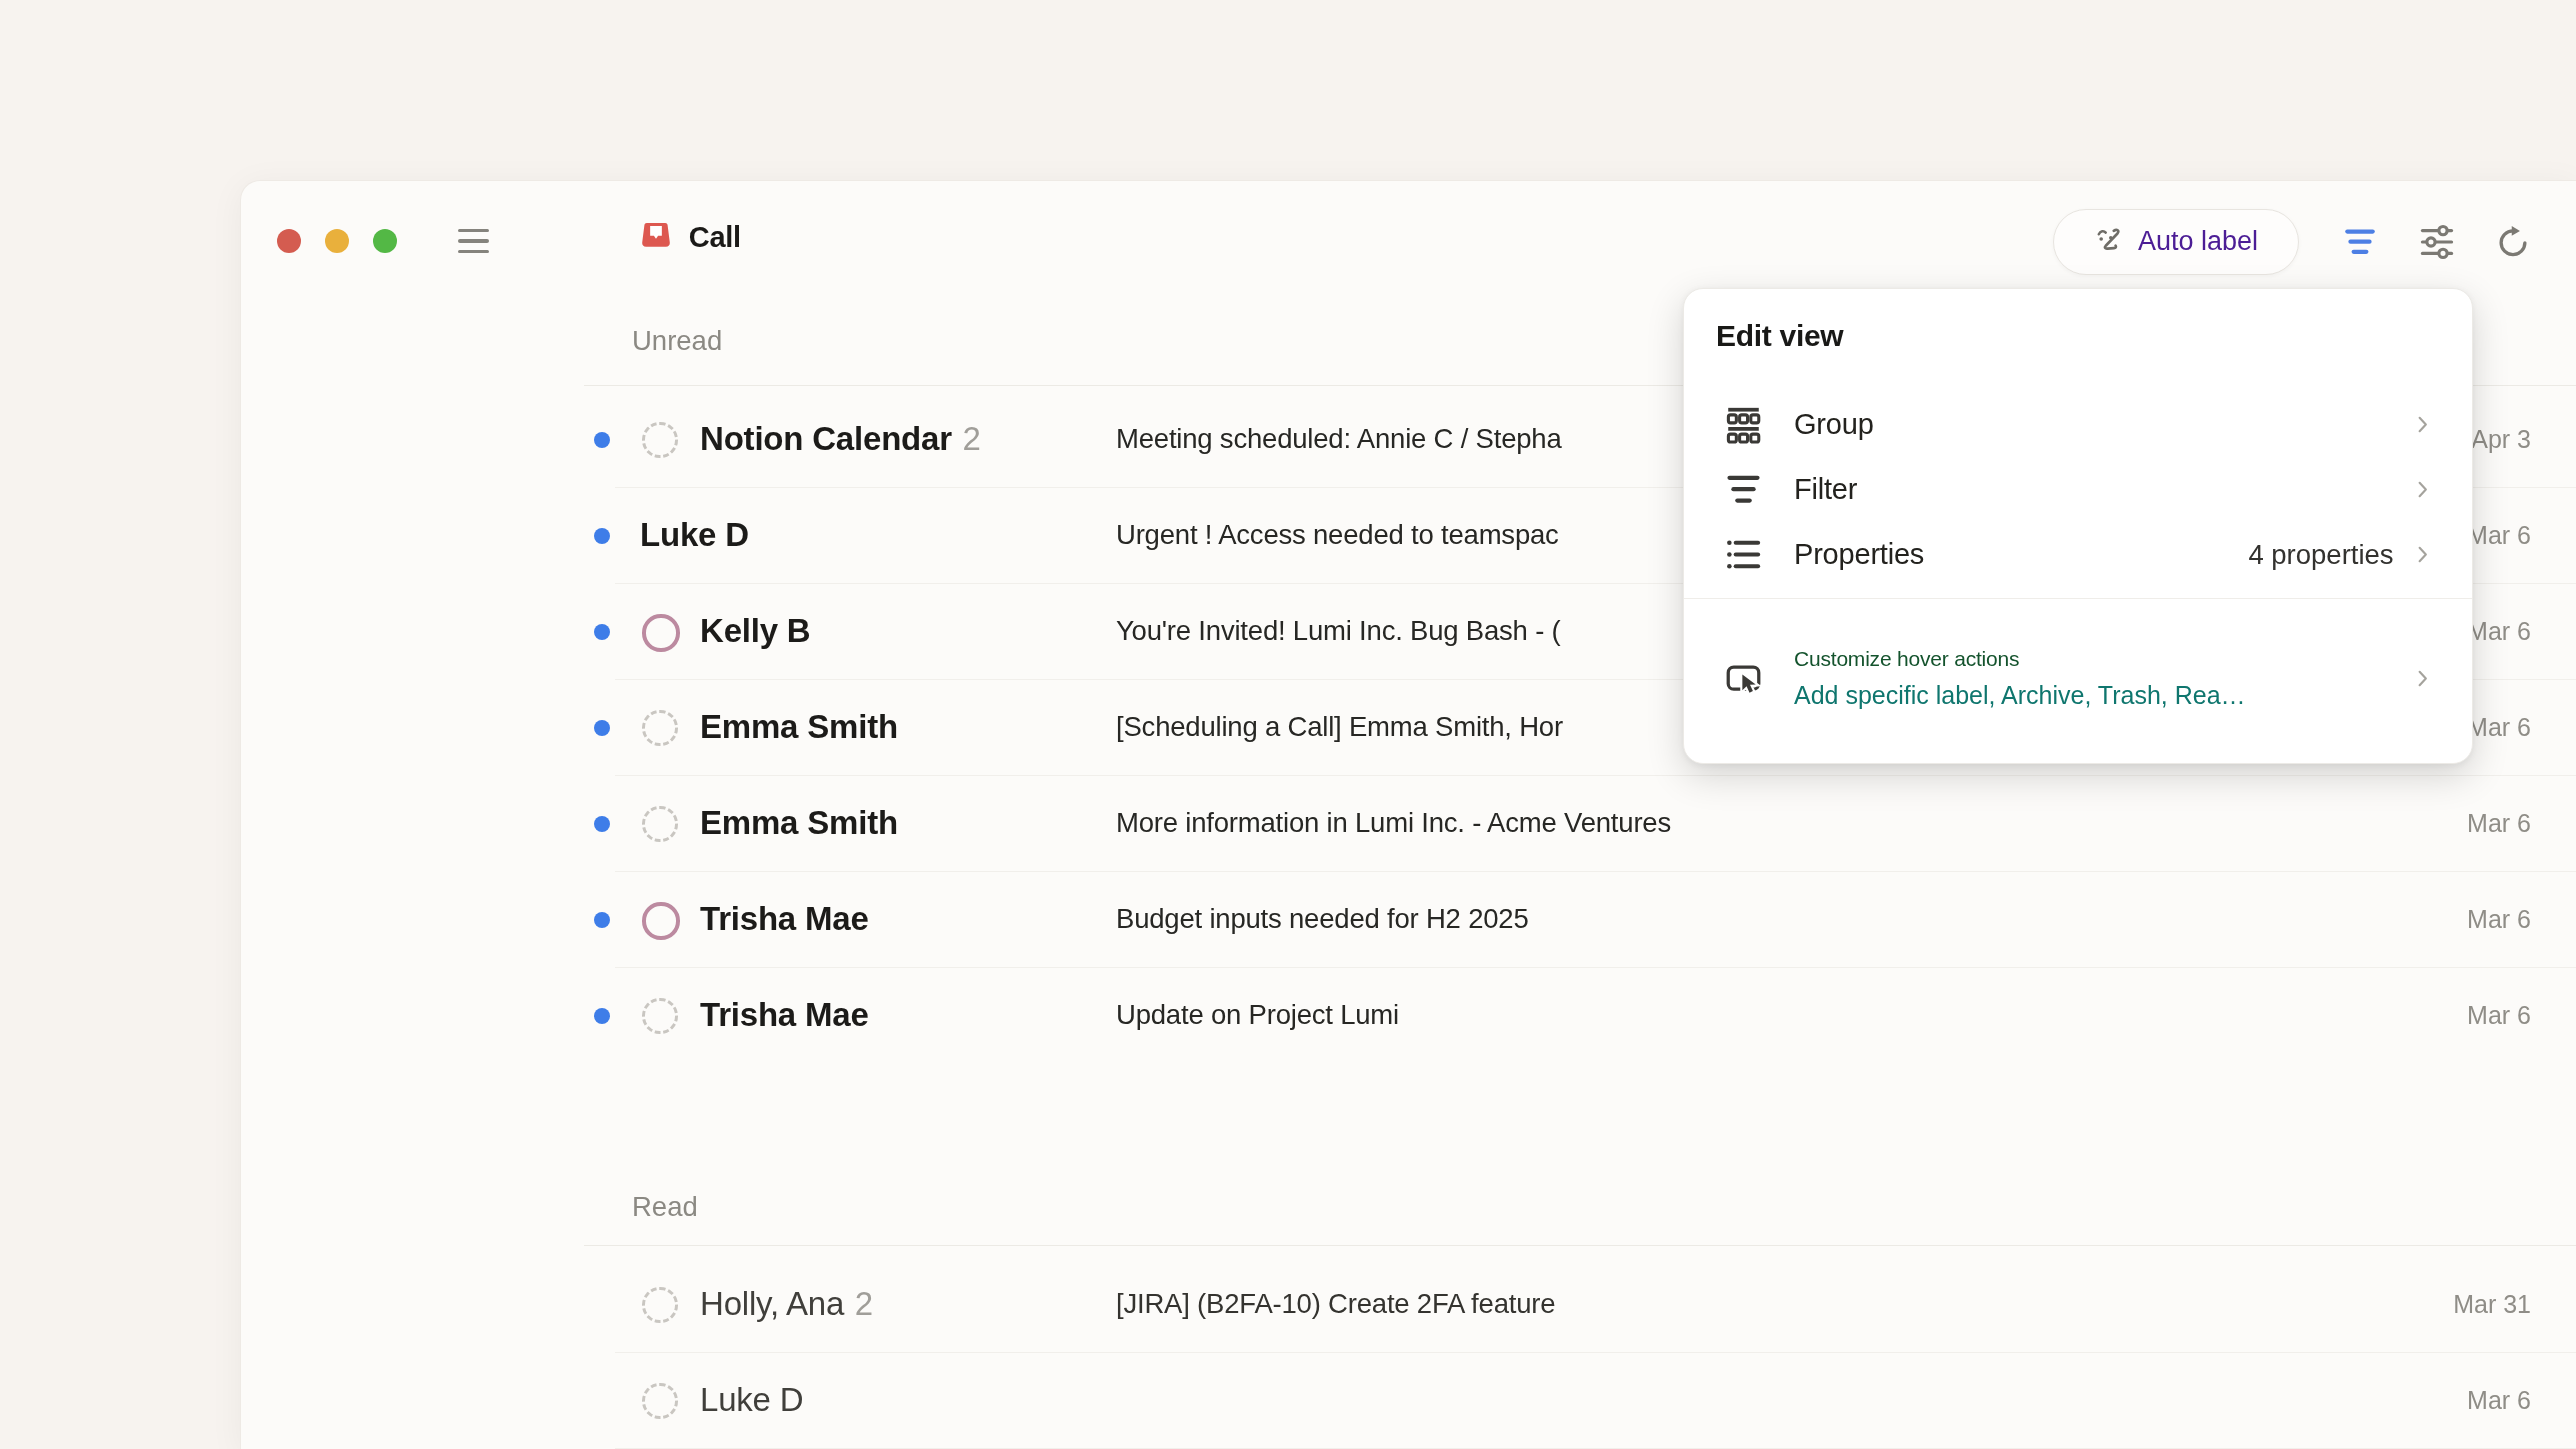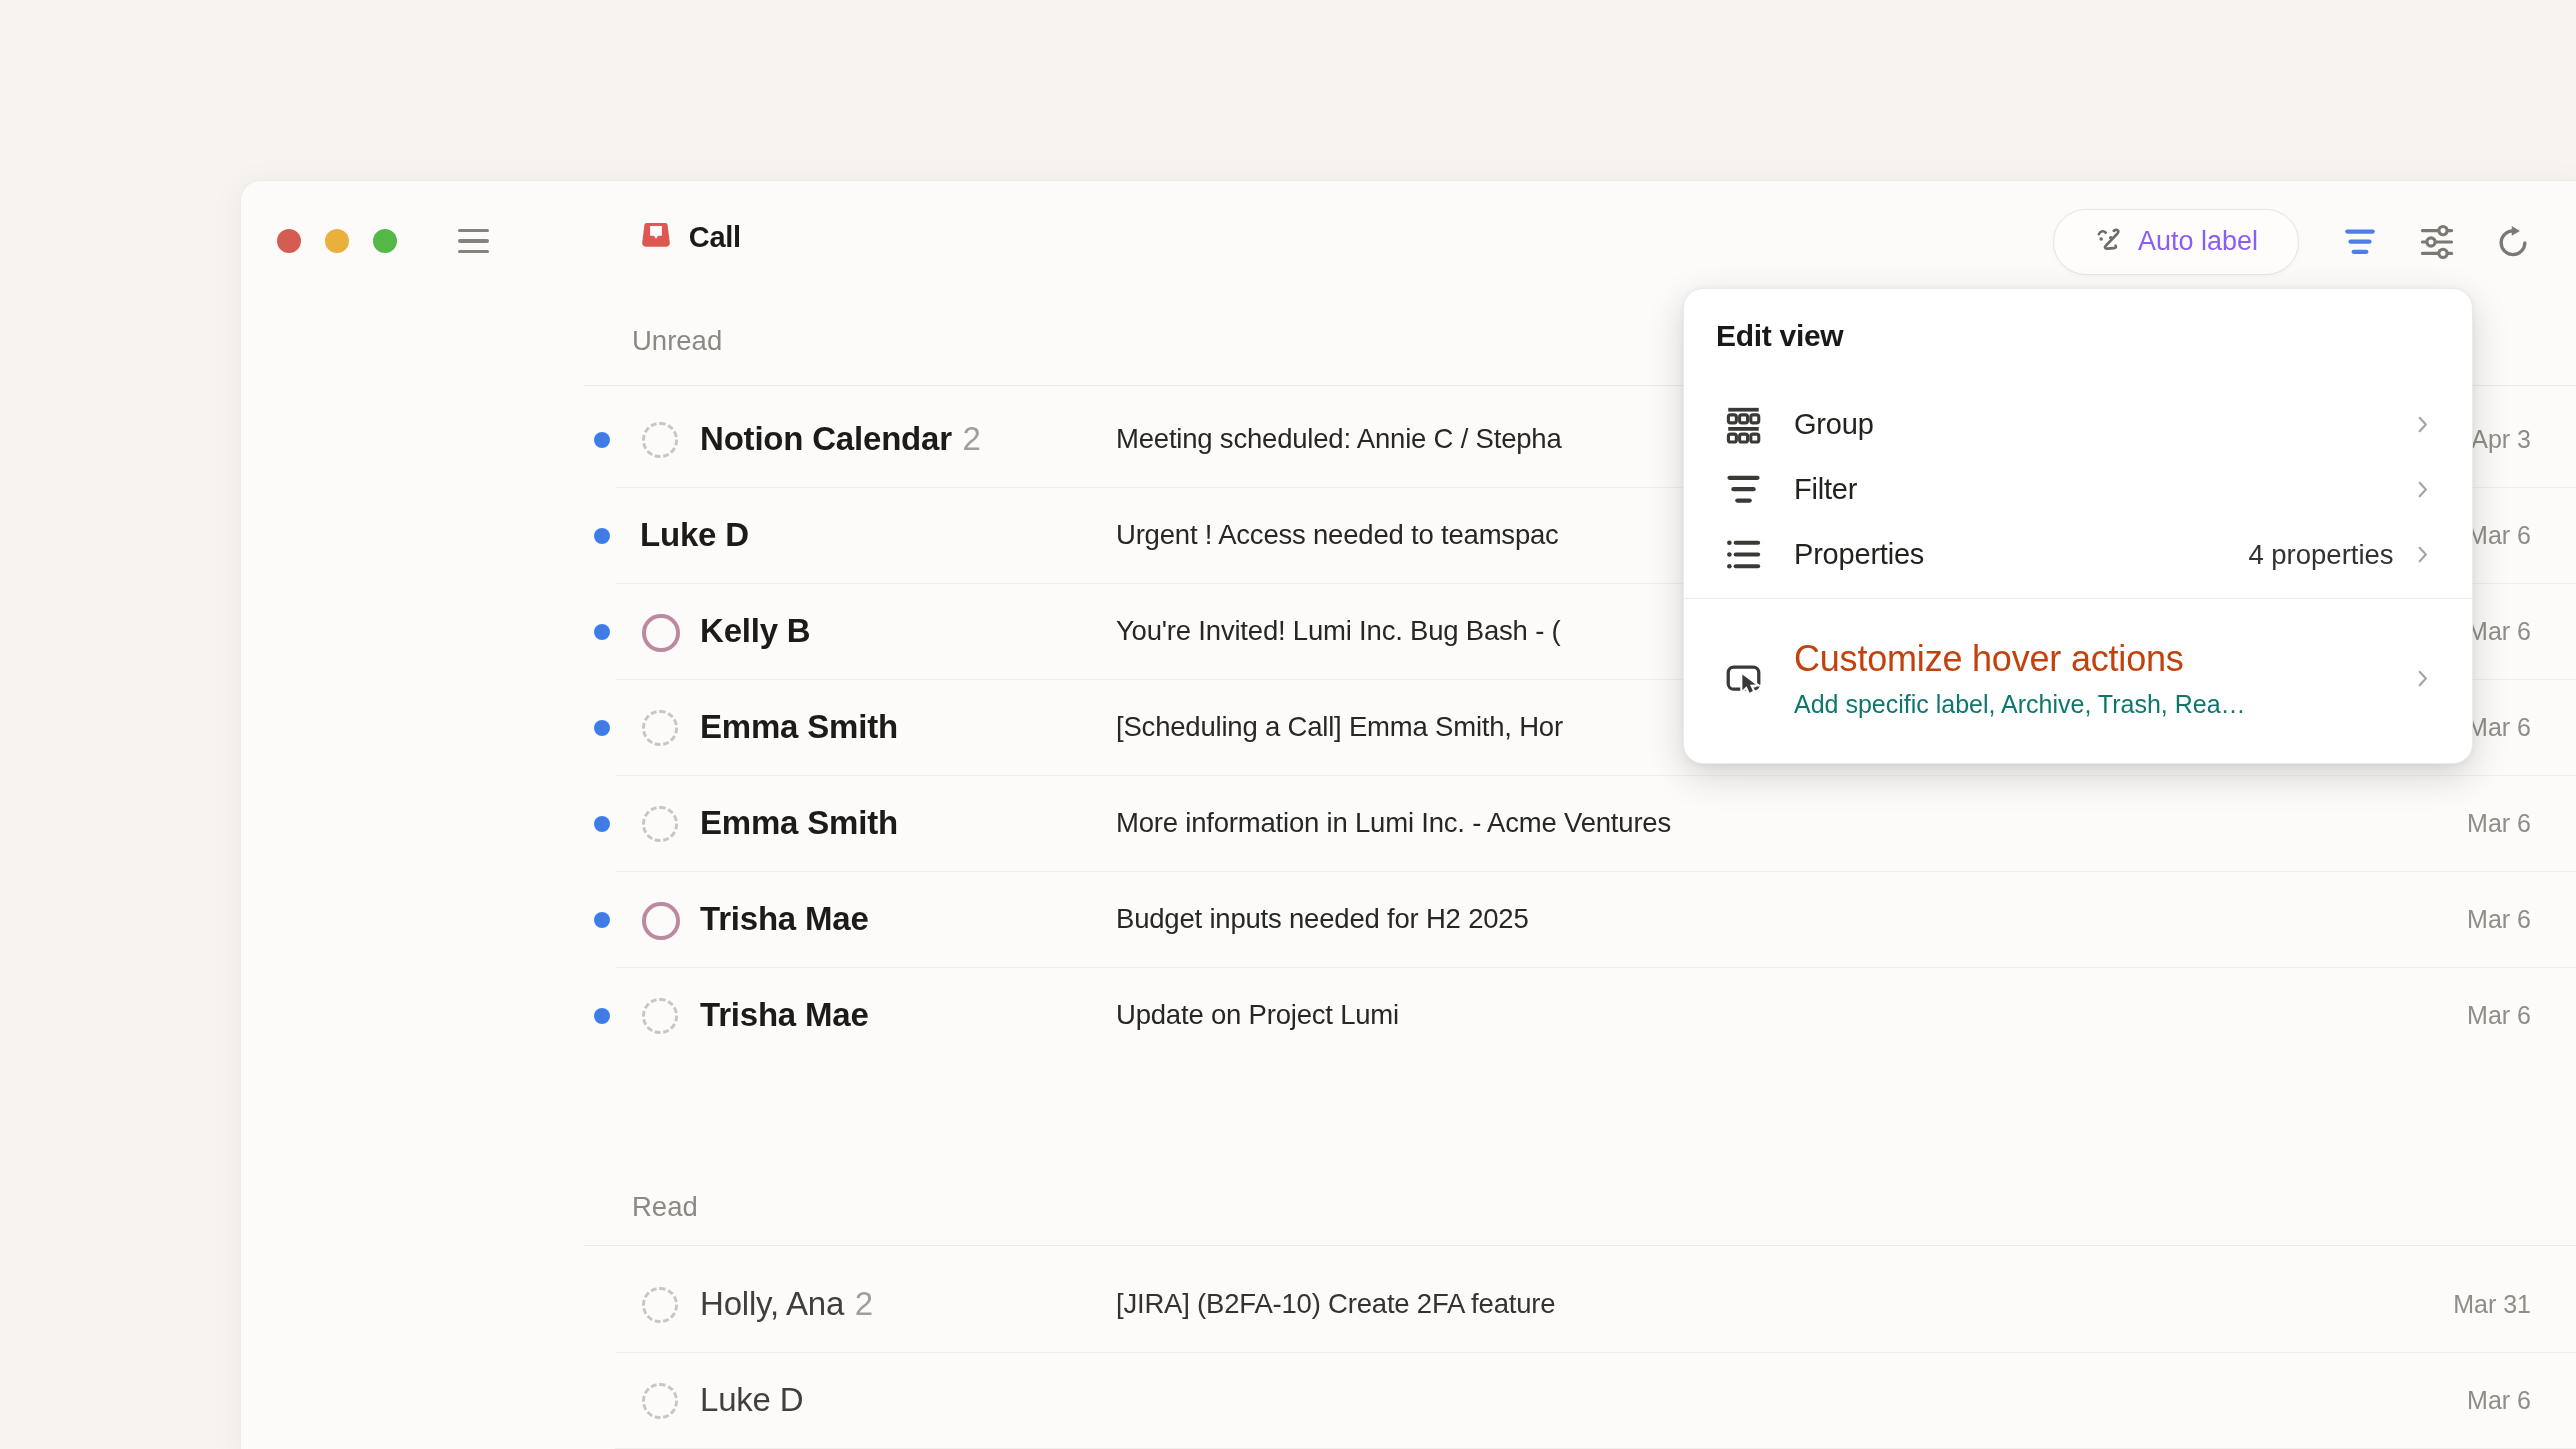--- a/index.html
+++ b/index.html
@@ -24,21 +24,21 @@
 
   .titlegroup{position:absolute;left:397px;top:38px;display:flex;align-items:center;gap:14.8px;}
   .titlegroup svg{width:36px;height:36px;}
   .apptitle{font-size:29px;font-weight:700;color:#1b1a18;letter-spacing:-0.3px;}
 
   .autolabel{position:absolute;left:1812px;top:27.5px;width:246px;height:66px;
              background:#fefdfc;border:1.3px solid #e8e5e0;border-radius:34px;
              box-shadow:0 1.3px 4px rgba(0,0,0,.04);
              display:flex;align-items:center;justify-content:center;gap:12px;cursor:pointer;}
   .autolabel svg{width:32px;height:32px;}
-  .autolabel .lbl{font-size:27px;color:#8b5cf6;}
+  .autolabel .lbl{font-size:27px;color:#4c1d95;}
 
   .tbicon{position:absolute;top:42px;width:38px;height:38px;cursor:pointer;}
   .tbicon svg{width:38px;height:38px;}
   .tb-filter{left:2100px;} .tb-sliders{left:2177px;} .tb-refresh{left:2253px;}
 
   
   .sec-header{position:absolute;left:391px;font-size:27.5px;color:#8b8983;white-space:nowrap;}
   .sec-hdr-unread{top:144px;} .sec-hdr-read{top:1010px;}
   .hline{position:absolute;right:0;height:1.3px;background:#eceae5;}
   .hl-unread{left:343px;top:204px;} .hl-read{left:343px;top:1064px;}
@@ -75,21 +75,21 @@
   .pitem .picon{width:39px;height:39px;margin-left:40px;flex:0 0 auto;}
   .pitem .picon svg{width:39px;height:39px;}
   .pilabel{margin-left:31px;font-size:29px;color:#23221e;letter-spacing:-0.2px;white-space:nowrap;}
   .pivalue{margin-left:auto;margin-right:17.4px;font-size:27.5px;color:#33322f;white-space:nowrap;}
   .chev{flex:0 0 auto;width:23px;height:27px;margin-right:38px;}
   .chev.push{margin-left:auto;}
   .panel-divider{position:absolute;left:0;right:0;top:309px;height:1.3px;background:#efede9;}
   .pi-custom{position:absolute;left:0;right:0;top:326px;height:127px;display:flex;align-items:center;cursor:pointer;}
   .pi-custom .picon{width:39px;height:39px;margin-left:40px;flex:0 0 auto;align-self:center;}
   .pc-text{margin-left:31px;display:flex;flex-direction:column;gap:9.4px;}
-  .pc-title{font-size:36px;color:#c2410c;letter-spacing:-0.2px;white-space:nowrap;}
+  .pc-title{font-size:21px;color:#14532d;letter-spacing:-0.2px;white-space:nowrap;}
   .pc-sub{font-size:25px;color:#0f766e;white-space:nowrap;}
 </style>
 </head>
 <body>
 
 <div class="canvas">
   <div class="window">
 
     <div class="traffic">
       <span class="light red"></span>

